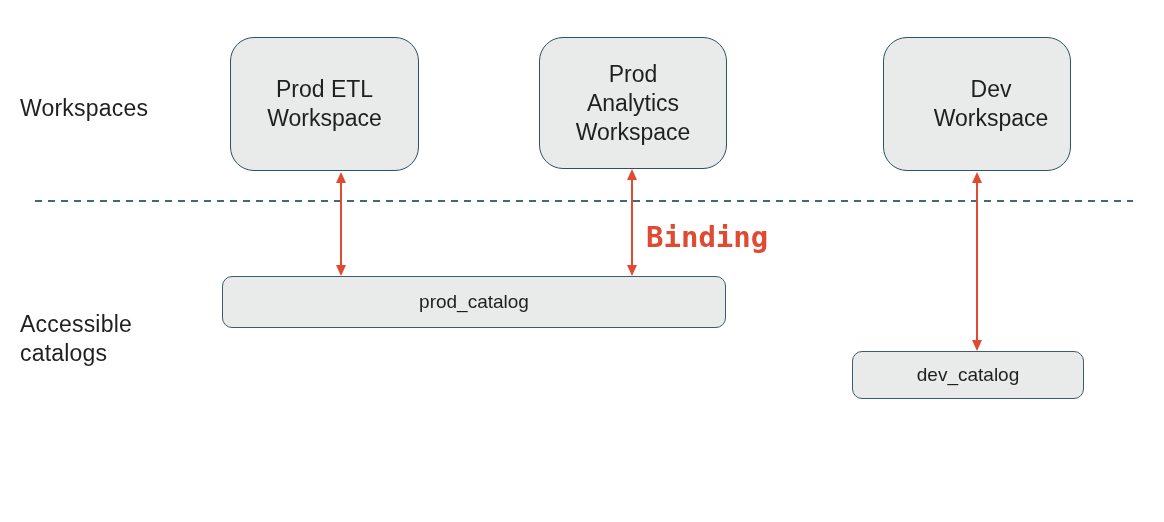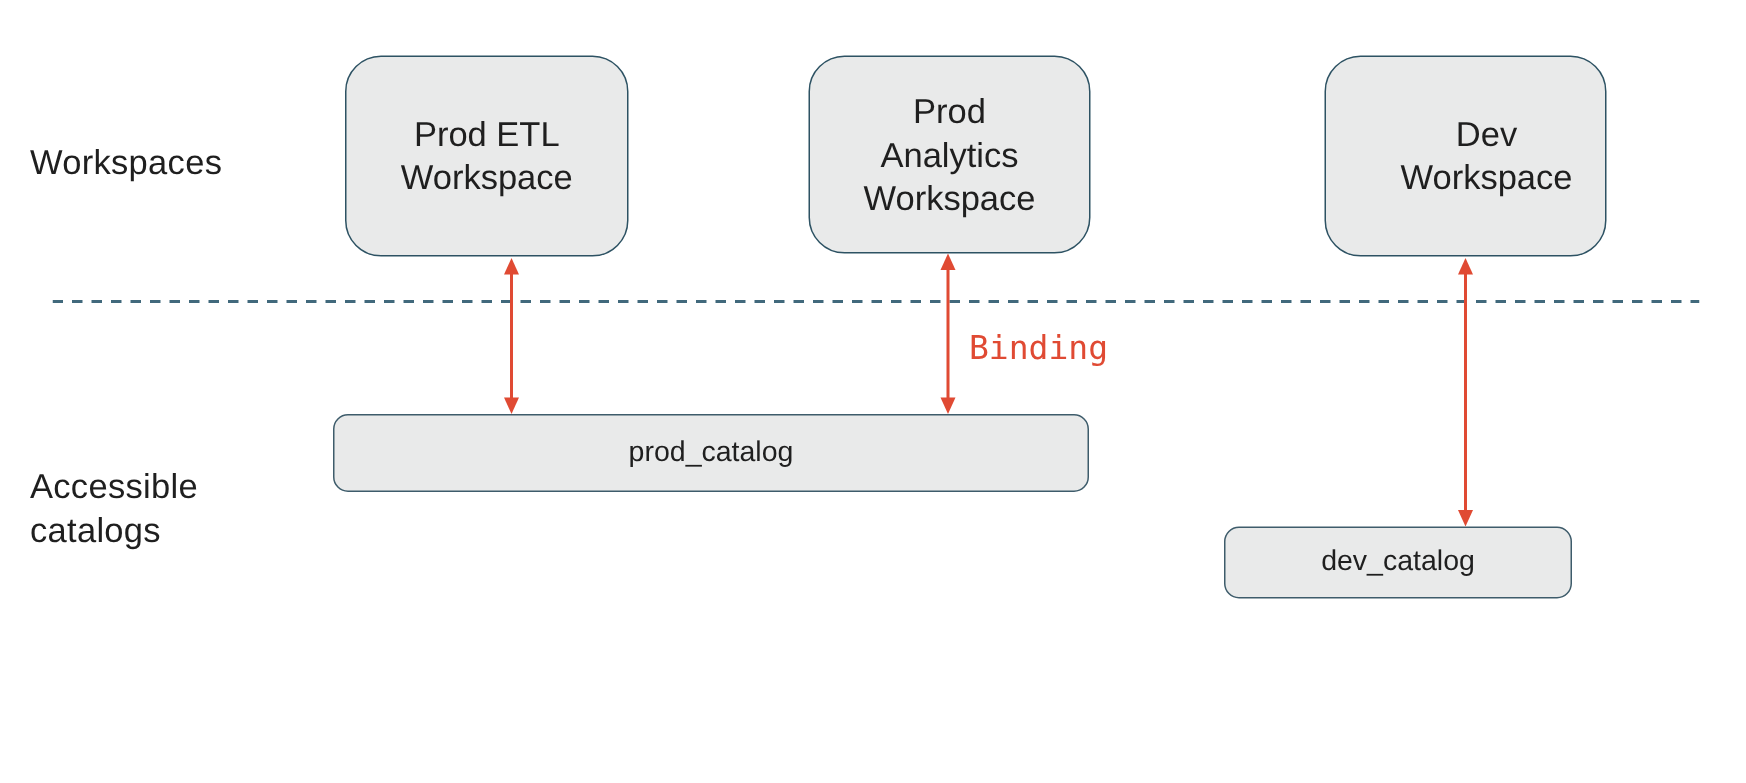--- a/index.html
+++ b/index.html
@@ -62,23 +62,24 @@
     stroke-dasharray: 7 6;
   }
 
   svg.arrow { position: absolute; }
   .arrow-line { stroke: var(--arrow, #e04a33); stroke-width: 2; }
   .arrow-head { fill: var(--arrow, #e04a33); }
 
   .binding-label {
     position: absolute;
     font-family: "DejaVu Sans Mono", monospace;
-    font-size: 22px;
+    font-size: 29px;
     color: var(--binding-red, #e04a33);
     white-space: nowrap;
+    font-weight: bold;
   }
 </style>
 </head>
 <body>
 
 <div class="canvas">
 
   <div class="side-label" style="left:20px; top:310px;">Accessible
 catalogs</div>
 
@@ -121,17 +122,17 @@
     <polygon class="arrow-head" points="7,0 2,11 12,11"></polygon>
     <polygon class="arrow-head" points="7,179 2,168 12,168"></polygon>
   </svg>
 
   <div class="binding-label" style="left:646px; top:220px;">Binding</div>
 
   <div class="cat-box" style="left:222px; top:276px; width:504px; height:52px;">
     <span class="box-label">prod_catalog</span>
   </div>
 
-  <div class="cat-box" style="left:816px; top:351px; width:232px; height:48px;">
+  <div class="cat-box" style="left:852px; top:351px; width:232px; height:48px;">
     <span class="box-label">dev_catalog</span>
   </div>
 
 </div>
 
 </body></html>

